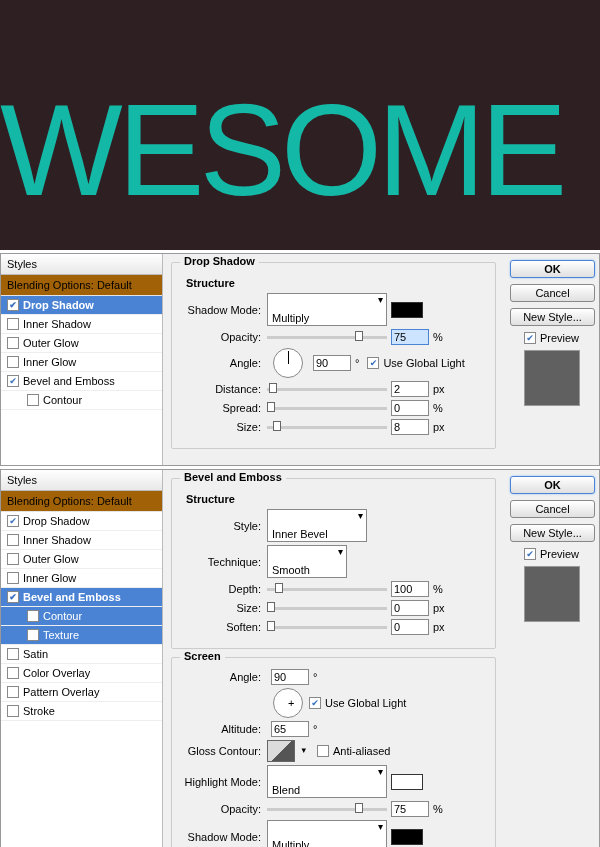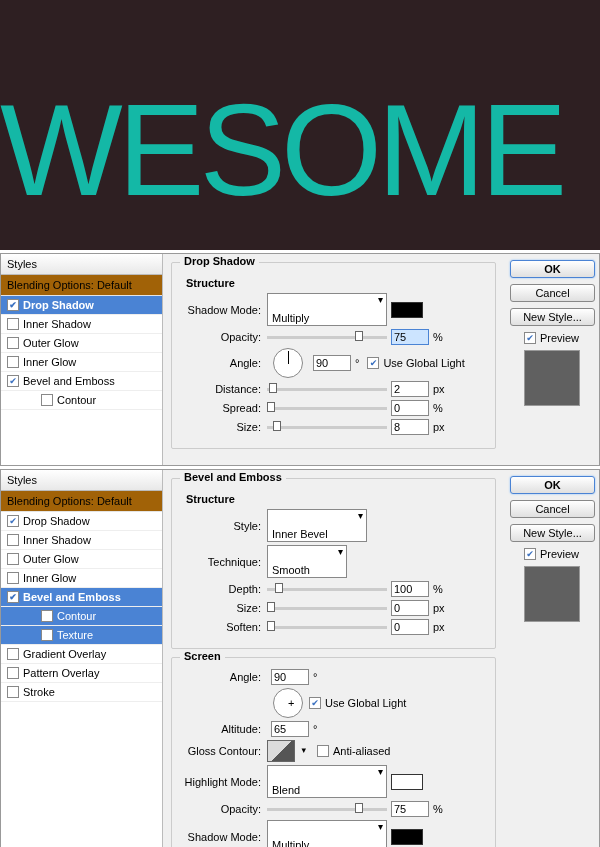--- a/index.html
+++ b/index.html
@@ -6,21 +6,21 @@
   body { font-family: Tahoma, Arial, sans-serif; font-size: 11px; width: 600px; background: #fff; color: #000; }
   .canvas { height: 250px; background: #2e1f22; position: relative; overflow: hidden; }
   .canvas-text { position: absolute; top: 75px; left: 0; width: 100%; font-size: 130px; font-family: 'Century Gothic', Futura, Arial, sans-serif; font-weight: 300; letter-spacing: -5px; color: #14b8a6; white-space: nowrap; }
   .dialog { display: flex; border: 1px solid #999; background: #f0f0f0; margin-top: 3px; }
   .left-panel { width: 162px; border-right: 1px solid #bbb; background: #fff; }
   .left-header { background: linear-gradient(#fff,#e8e8e8); border-bottom: 1px solid #bbb; padding: 4px 6px; font-size: 11px; }
   .left-sub { background: #a16207; border-bottom: 1px solid #e4e4e4; padding: 4px 6px; font-size: 11px; }
   .style-item { display: flex; align-items: center; gap: 4px; padding: 3px 6px; border-bottom: 1px solid #eee; font-size: 11px; }
   .style-item.selected { background: #4a83d4; color: #fff; font-weight: bold; }
   .style-item.selected-light { background: #4a83d4; color: #fff; }
-  .style-item.indent { padding-left: 40px; }
+  .style-item.indent { padding-left: 26px; }
   .cb { width: 12px; height: 12px; border: 1px solid #888; background: #fff; display: inline-flex; align-items: center; justify-content: center; font-size: 9px; color: #3a70c0; }
   .cb.checked::after { content: "✔"; }
   .mid { flex: 1; padding: 8px; background: #f0f0f0; }
   .section { border: 1px solid #ccc; border-radius: 2px; padding: 8px 10px 10px; margin-bottom: 8px; position: relative; }
   .section-title { position: absolute; top: -8px; left: 8px; background: #f0f0f0; padding: 0 4px; font-size: 11px; font-weight: bold; }
   .subhead { font-size: 11px; font-weight: bold; margin: 6px 0 4px 4px; }
   .row { display: flex; align-items: center; margin: 3px 0; }
   .row .lbl { width: 85px; text-align: right; padding-right: 6px; font-size: 11px; }
   .dropdown { background: #fff; border: 1px solid #888; padding: 18px 16px 1px 4px; font-size: 11px; min-width: 80px; position: relative; }
   .dropdown::after { content: "▾"; position: absolute; right: 3px; top: 0; font-size: 10px; }
@@ -171,21 +171,25 @@
     <div class="style-item indent selected-light">
         <span class="cb"></span>
         <span>Contour</span>
       </div>
     <div class="style-item indent selected-light">
         <span class="cb"></span>
         <span>Texture</span>
       </div>
     <div class="style-item">
         <span class="cb"></span>
-        <span>Gradient Overlay</span>
+        <span>Satin</span>
+      </div>
+    <div class="style-item">
+        <span class="cb"></span>
+        <span>Color Overlay</span>
       </div>
     <div class="style-item">
         <span class="cb"></span>
         <span>Pattern Overlay</span>
       </div>
     <div class="style-item">
         <span class="cb"></span>
         <span>Stroke</span>
       </div>
   </div>

